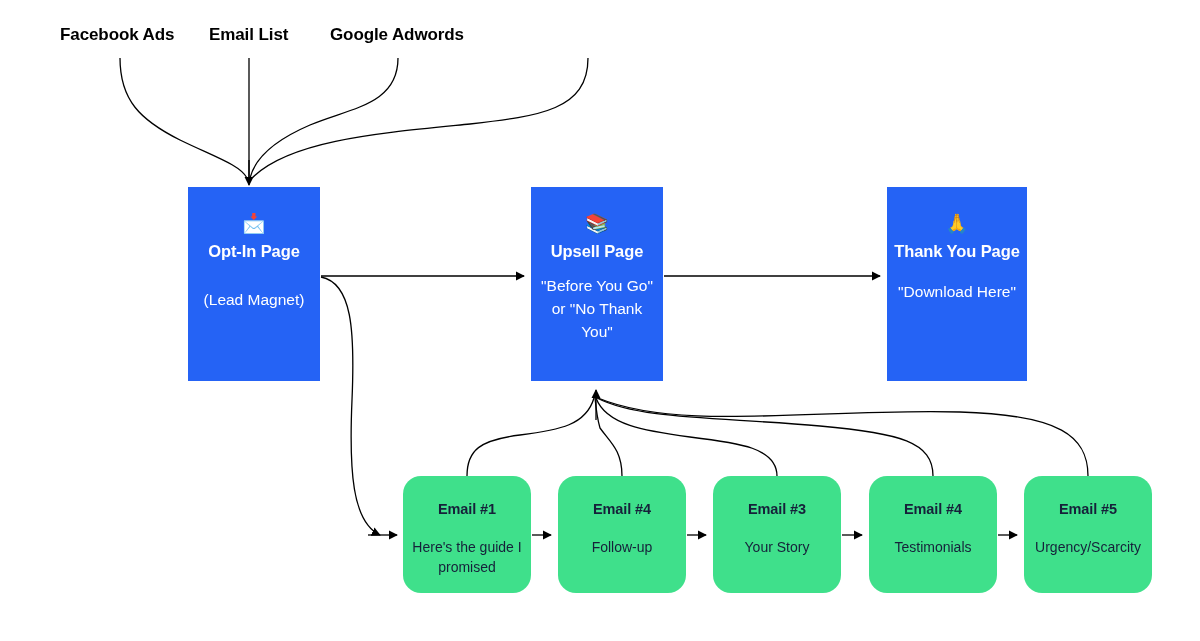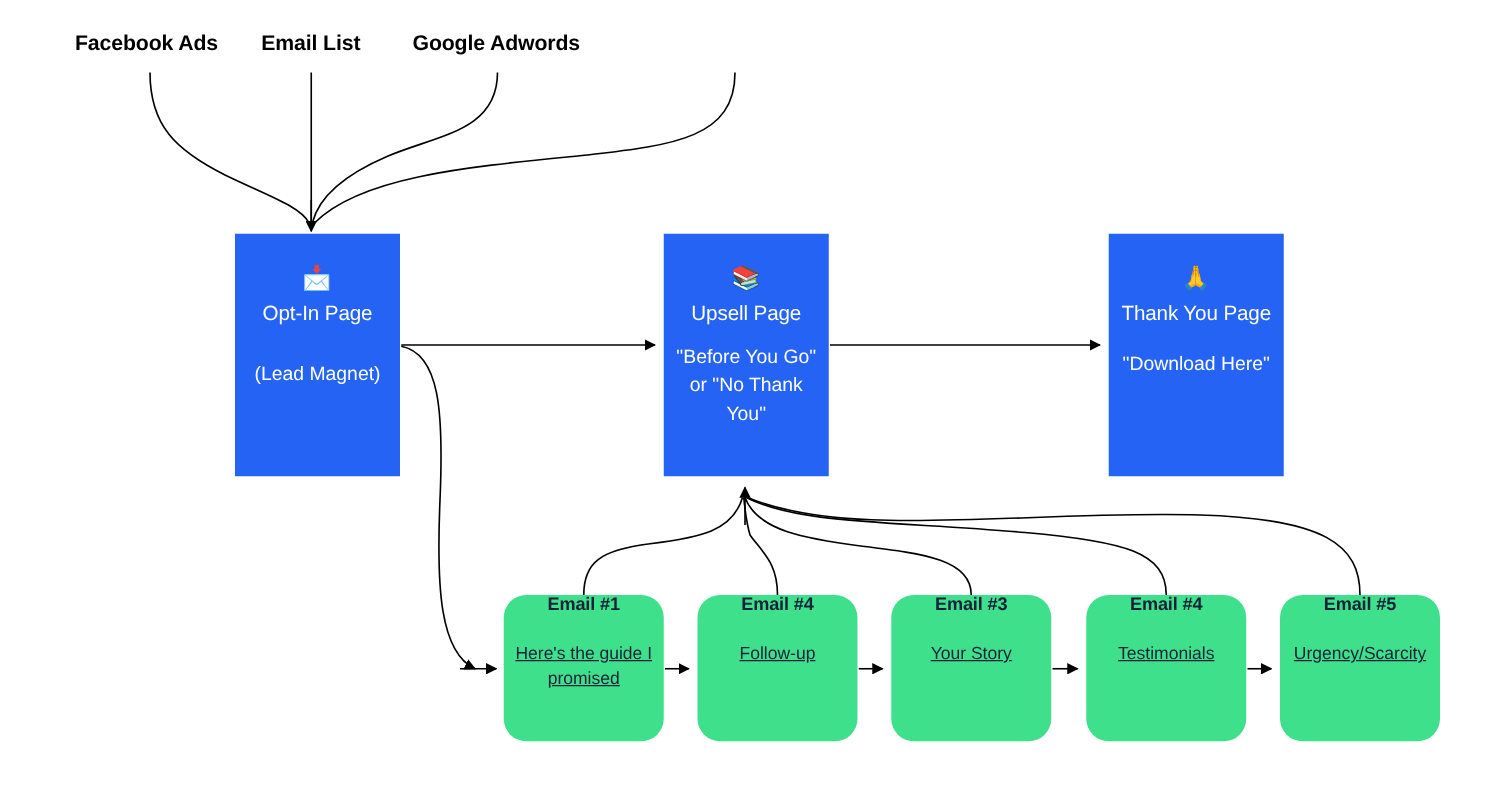--- a/index.html
+++ b/index.html
@@ -52,21 +52,21 @@
     overflow: hidden;
   }
   .page-icon {
     font-size: 19px;
     line-height: 1;
     margin-top: 27px;
     height: 20px;
   }
   .page-title {
     font-size: 16.5px;
-    font-weight: normal;
+    font-weight: bold;
     line-height: 1.26;
     text-align: center;
     margin-top: 7px;
     padding: 0 6px;
     color: #ffffff;
     letter-spacing: -0.1px;
   }
   .page-sub {
     font-size: 15.5px;
     font-weight: normal;
@@ -87,32 +87,32 @@
     box-sizing: border-box;
     display: flex;
     flex-direction: column;
     align-items: center;
     overflow: hidden;
   }
   .email-title {
     font-size: 14.5px;
     font-weight: bold;
     color: #16213a;
+    margin-top: 25px;
     text-align: right;
     letter-spacing: -0.1px;
   }
   .email-sub {
     font-size: 14px;
     font-weight: normal;
     color: #16213a;
     margin-top: 20px;
     text-align: center;
     line-height: 1.45;
     padding: 0 9px;
-    text-decoration: underline;
   }
 </style>
 </head>
 <body>
 
 <div id="canvas">
 
   <svg id="wires" viewBox="0 0 1200 641" xmlns="http://www.w3.org/2000/svg">
     <defs>
       <marker id="ah" viewBox="0 0 10 10" refX="9" refY="5" markerWidth="7" markerHeight="7" orient="auto-start-reverse">

